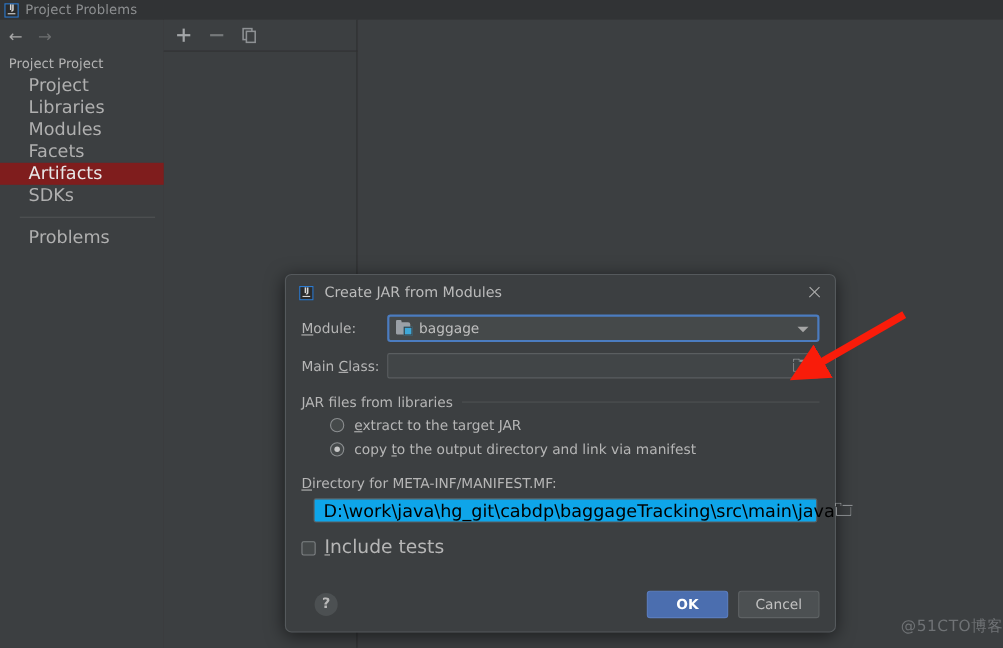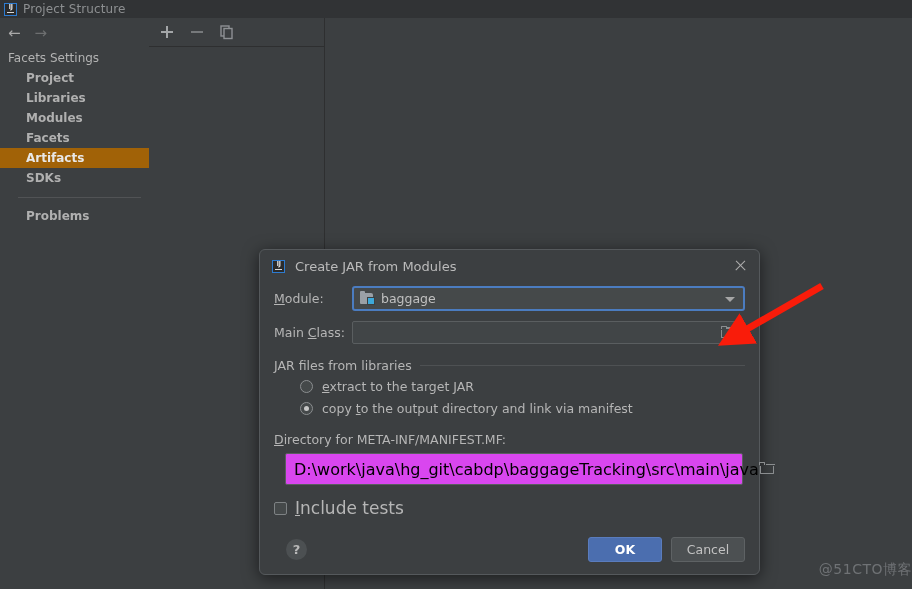--- a/index.html
+++ b/index.html
@@ -87,29 +87,28 @@
     color: #a9a9a9;
     user-select: none;
   }
   .nav-arrow.dim { color: #6d6f70; }
   .sb-group {
     font-size: 12px;
     color: #b3b3b3;
     padding: 3px 0 3px 8px;
   }
   .sb-item {
-    font-size: 12px;
+    font-size: 16px;
     color: #b0b0b0;
     padding: 3px 0 3px 26px;
     height: 14px;
     line-height: 14px;
-    font-weight: bold;
   }
   .sb-item.selected {
-    background: #a16207;
+    background: #7f1d1d;
     color: #e8e8e8;
   }
   .sb-sep {
     height: 1px;
     background: #515355;
     margin: 9px 8px 8px 18px;
   }
   
   .content {
     position: absolute;
@@ -390,22 +389,22 @@
   .radio-label u { text-decoration: underline; }
   .field-caption {
     font-size: 12.5px;
     color: #b6b6b6;
     margin: 16px 0 6px 0;
   }
   .field-caption u { text-decoration: underline; }
   .path-field {
     margin-left: 11px;
     margin-right: 2px;
-    height: 32px;
-    background: #d946ef;
+    height: 22px;
+    background: #0ea5e9;
     border: 1px solid #5a5e60;
     border-radius: 2px;
     display: flex;
     align-items: center;
     padding: 0 16px 0 8px;
     box-sizing: border-box;
   }
   .check-row {
     display: flex;
     align-items: center;
@@ -490,30 +489,30 @@
     letter-spacing: 0.5px;
   }
 </style>
 </head>
 <body>
 
 <div class="app-window">
 
   <div class="titlebar">
     <div class="ij-logo"></div>
-    <div class="titlebar-text">Project Structure</div>
+    <div class="titlebar-text">Project Problems</div>
   </div>
 
   <div class="sidebar">
     <div class="nav-arrows">
       <span class="nav-arrow">←</span>
       <span class="nav-arrow dim">→</span>
     </div>
 
-    <div class="sb-group">Facets Settings</div>
+    <div class="sb-group">Project Project</div>
     <div class="sb-item">Project</div>
     <div class="sb-item">Libraries</div>
     <div class="sb-item">Modules</div>
     <div class="sb-item">Facets</div>
     <div class="sb-item selected">Artifacts</div>
 
     <div class="sb-item">SDKs</div>
 
     <div class="sb-sep"></div>
     <div class="sb-item">Problems</div>

